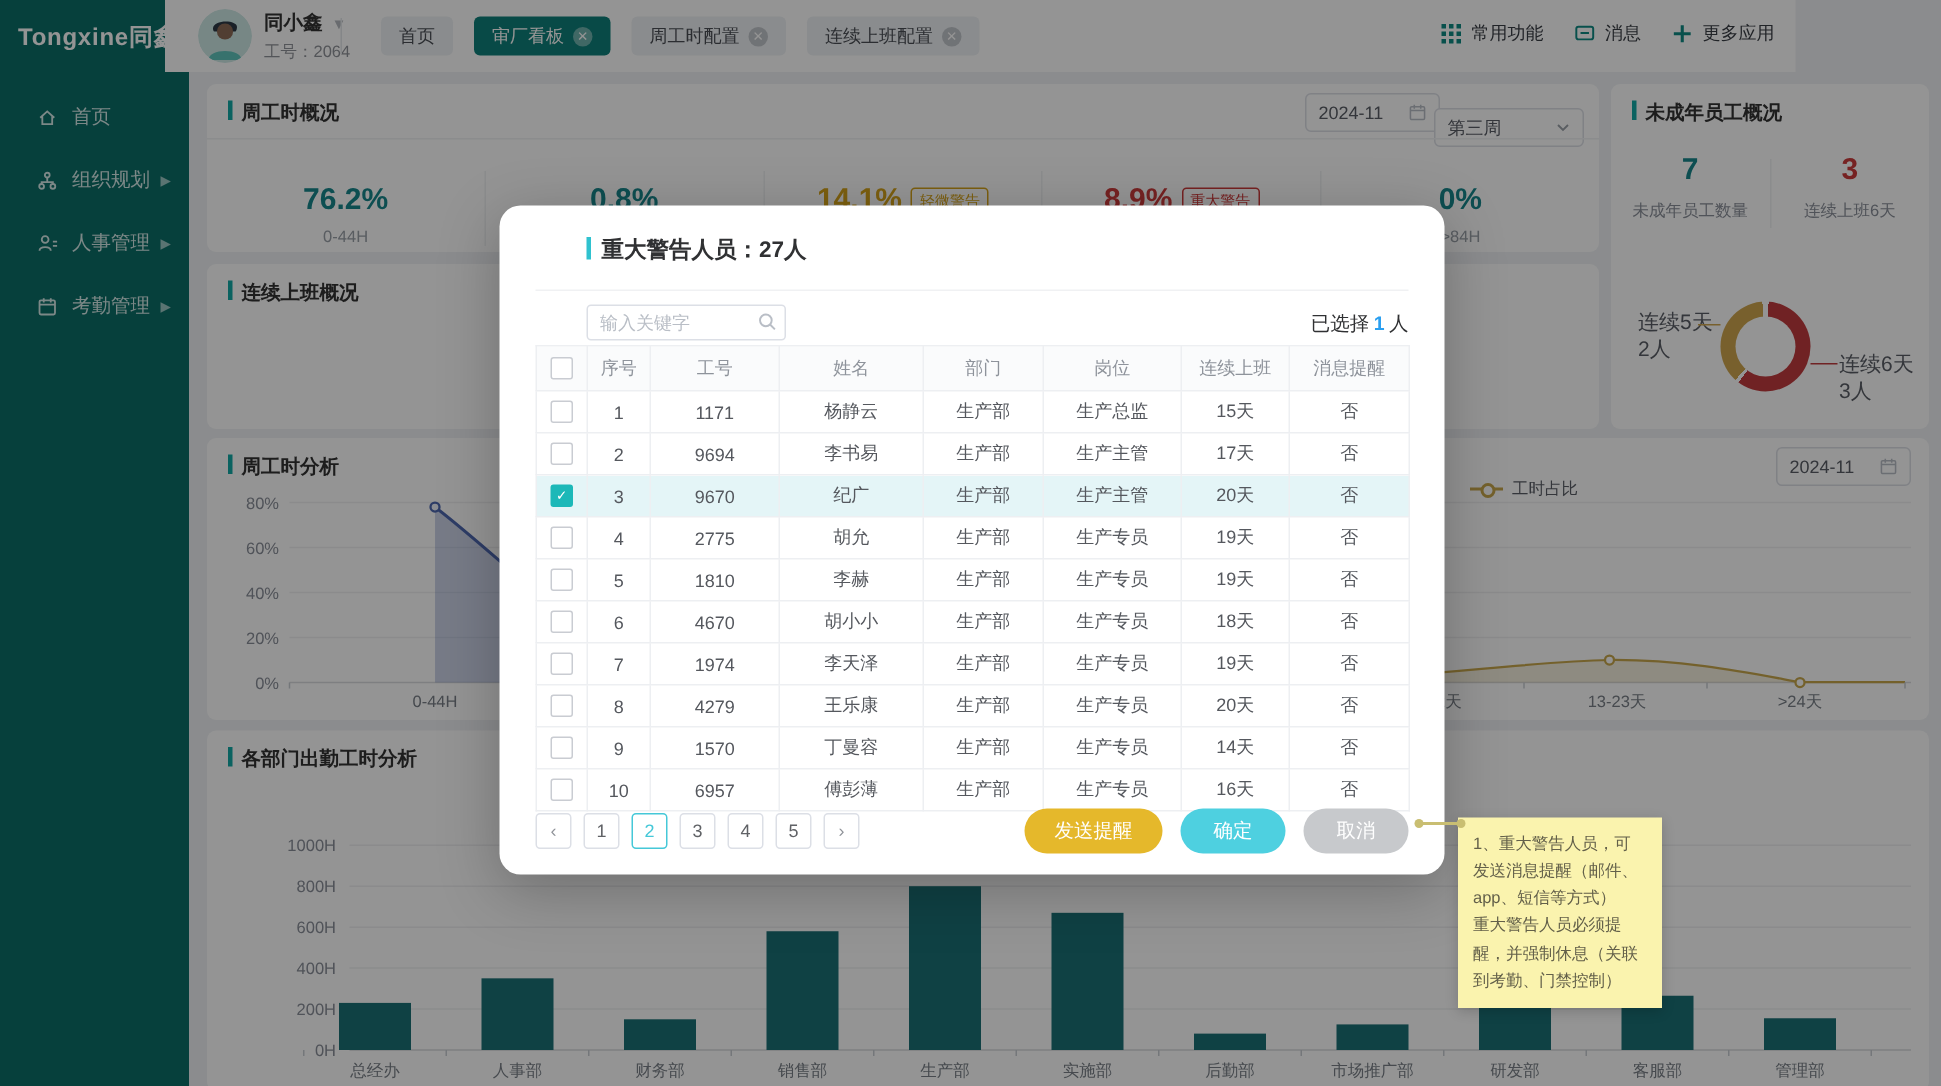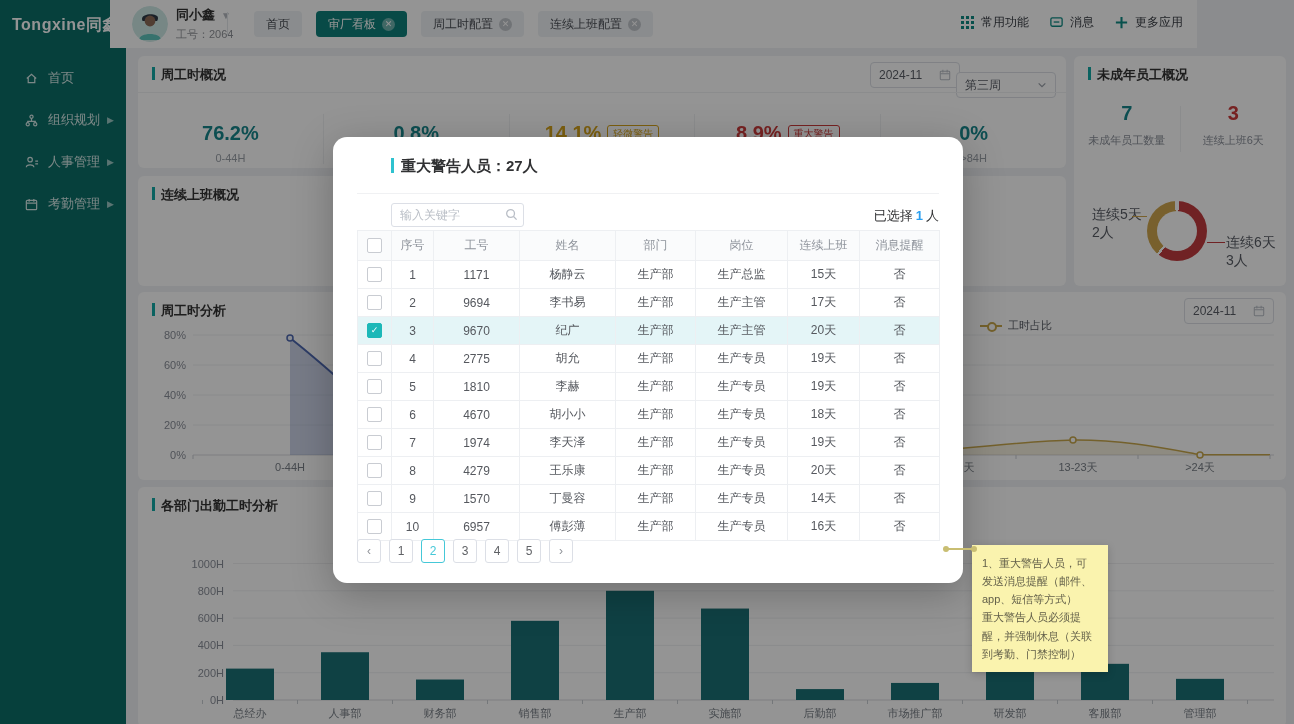--- a/index.html
+++ b/index.html
@@ -564,20 +564,25 @@
     <div class="mfooter">
       <div class="pager" id="pager">
           <div class="pg arrow">‹</div>
           <div class="pg ">1</div>
           <div class="pg cur">2</div>
           <div class="pg ">3</div>
           <div class="pg ">4</div>
           <div class="pg ">5</div>
           <div class="pg arrow">›</div>
         </div>
+      <div class="btns">
+        <button class="btn send">发送提醒</button>
+        <button class="btn ok">确定</button>
+        <button class="btn cancel">取消</button>
+      </div>
     </div>
   </section>
 
   <div id="note-line"></div>
   <div id="note">
     <p>1、重大警告人员，可发送消息提醒（邮件、app、短信等方式）</p>
     <p>重大警告人员必须提醒，并强制休息（关联到考勤、门禁控制）</p>
   </div>
 </div>
 

